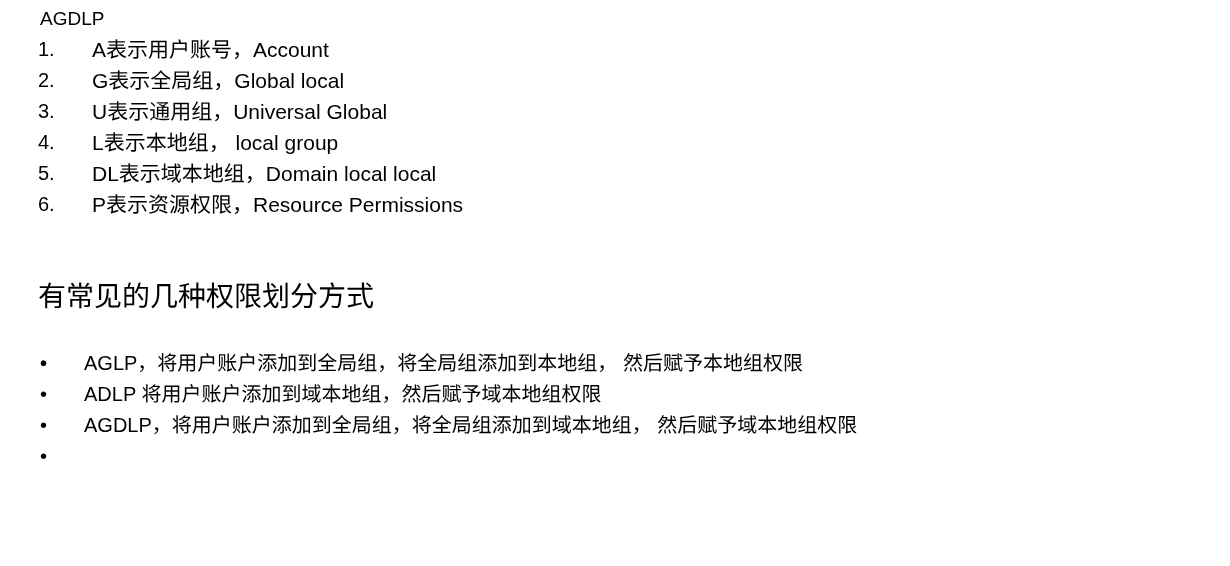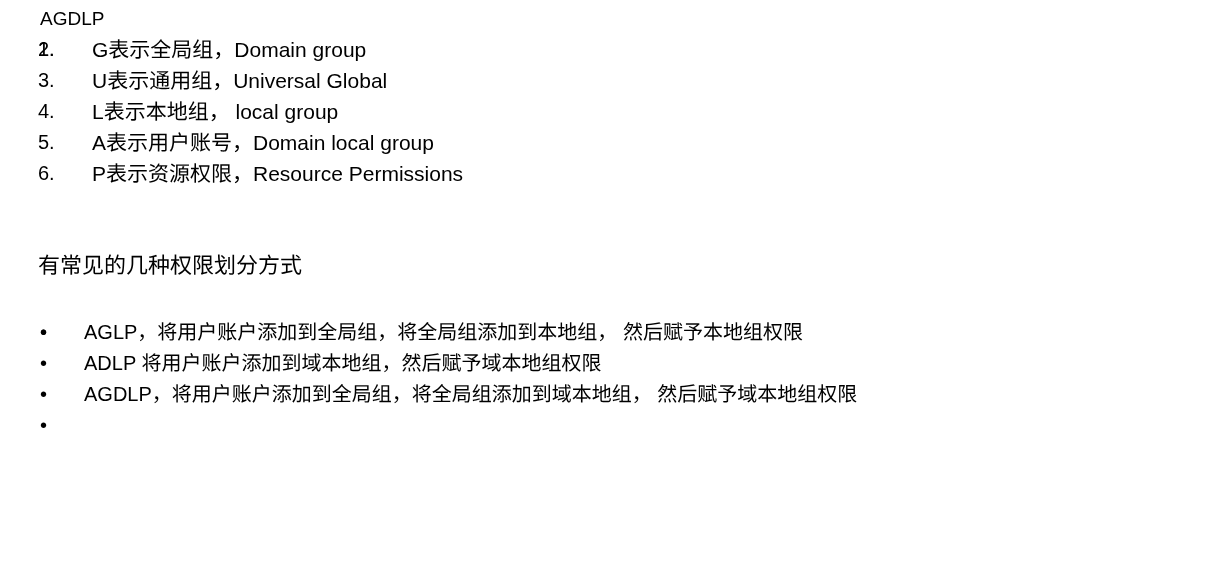--- a/index.html
+++ b/index.html
@@ -42,21 +42,21 @@
     white-space: nowrap;
   }
   ol.numbered-list li .num {
     position: absolute;
     left: 38px;
     top: 0;
     font-size: 20px;
   }
 
   .section-heading {
-    font-size: 22px;
+    font-size: 28px;
     line-height: 30px;
     margin: 62px 0 0 38px;
   }
 
   ul.bullet-list {
     list-style: none;
     margin: 36px 0 0 0;
     padding: 0;
   }
   ul.bullet-list li {
@@ -86,36 +86,37 @@
 </head>
 <body>
 
 <div class="page">
 
   <div class="doc-title">AGDLP</div>
 
   <ol class="numbered-list">
     <li>
       <span class="num">1.</span>
+      <span class="txt">A表示用户账号，Account</span>
     </li>
     <li>
       <span class="num">2.</span>
-      <span class="txt">G表示全局组，Domain group</span>
+      <span class="txt">G表示全局组，Global local</span>
     </li>
     <li>
       <span class="num">3.</span>
       <span class="txt">U表示通用组，Universal Global</span>
     </li>
     <li>
       <span class="num">4.</span>
       <span class="txt">L表示本地组， local group</span>
     </li>
     <li>
       <span class="num">5.</span>
-      <span class="txt">A表示用户账号，Domain local group</span>
+      <span class="txt">DL表示域本地组，Domain local local</span>
     </li>
     <li>
       <span class="num">6.</span>
       <span class="txt">P表示资源权限，Resource Permissions</span>
     </li>
   </ol>
 
   <div class="section-heading">有常见的几种权限划分方式</div>
 
   <ul class="bullet-list">

